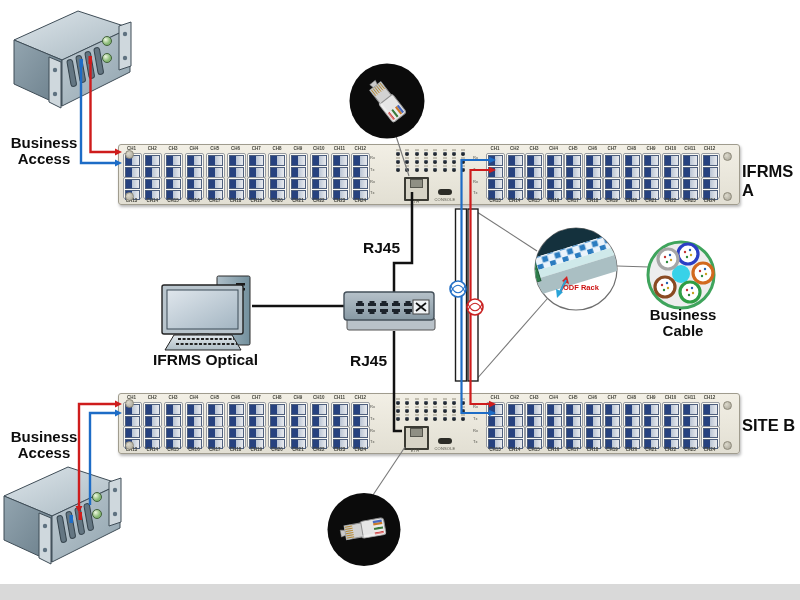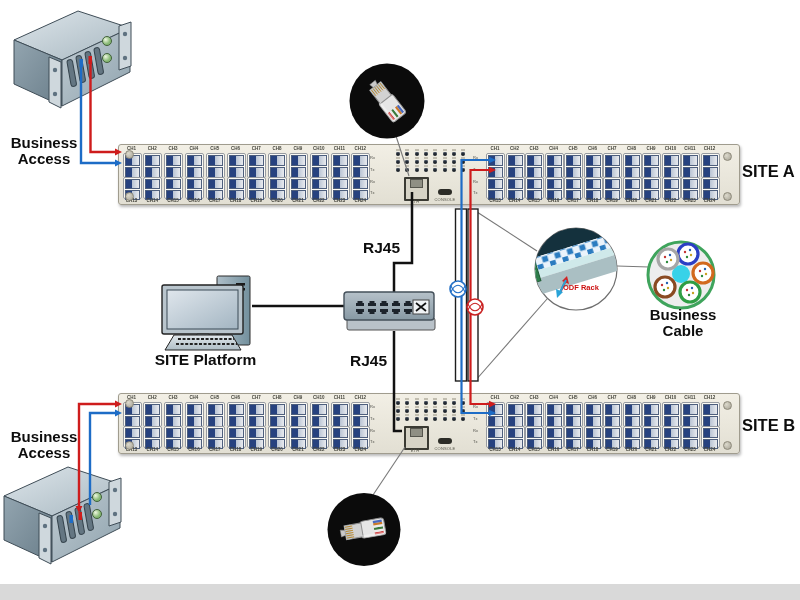--- a/index.html
+++ b/index.html
@@ -40,25 +40,25 @@
   #art{position:absolute;left:0;top:0;z-index:5;pointer-events:none;}
   #bottom-strip{position:absolute;left:0;top:584px;width:800px;height:16px;background:#d9d9d9;z-index:0;}
 </style>
 </head>
 <body>
 
 <div id="bottom-strip"></div>
 
 <div class="lbl lbl-business" style="left:0;top:135px">Business Access</div>
 <div class="lbl lbl-business" style="left:0;top:429px">Business Access</div>
-<div class="lbl lbl-site" style="left:742px;top:162px">SITE A</div>
+<div class="lbl lbl-site" style="left:742px;top:162px">IFRMS A</div>
 <div class="lbl lbl-site" style="left:742px;top:416px">SITE B</div>
 <div class="lbl lbl-rj45" style="left:363px;top:239px">RJ45</div>
 <div class="lbl lbl-rj45" style="left:350px;top:352px">RJ45</div>
-<div class="lbl lbl-ifrms" style="left:128px;top:351px">SITE Platform</div>
+<div class="lbl lbl-ifrms" style="left:128px;top:351px">IFRMS Optical</div>
 <div class="lbl lbl-optical" style="left:648px;top:307px">Business Cable</div>
 
 <svg id="art" width="800" height="600" viewBox="0 0 800 600">
   <defs>
     <linearGradient id="steelTop" x1="0" y1="0" x2="1" y2="1">
         <stop offset="0" stop-color="#dde5ea"></stop>
         <stop offset="1" stop-color="#a8b8c1"></stop>
       </linearGradient>
     <linearGradient id="steelLeft" x1="0" y1="0" x2="1" y2="1">
         <stop offset="0" stop-color="#93a5b0"></stop>

